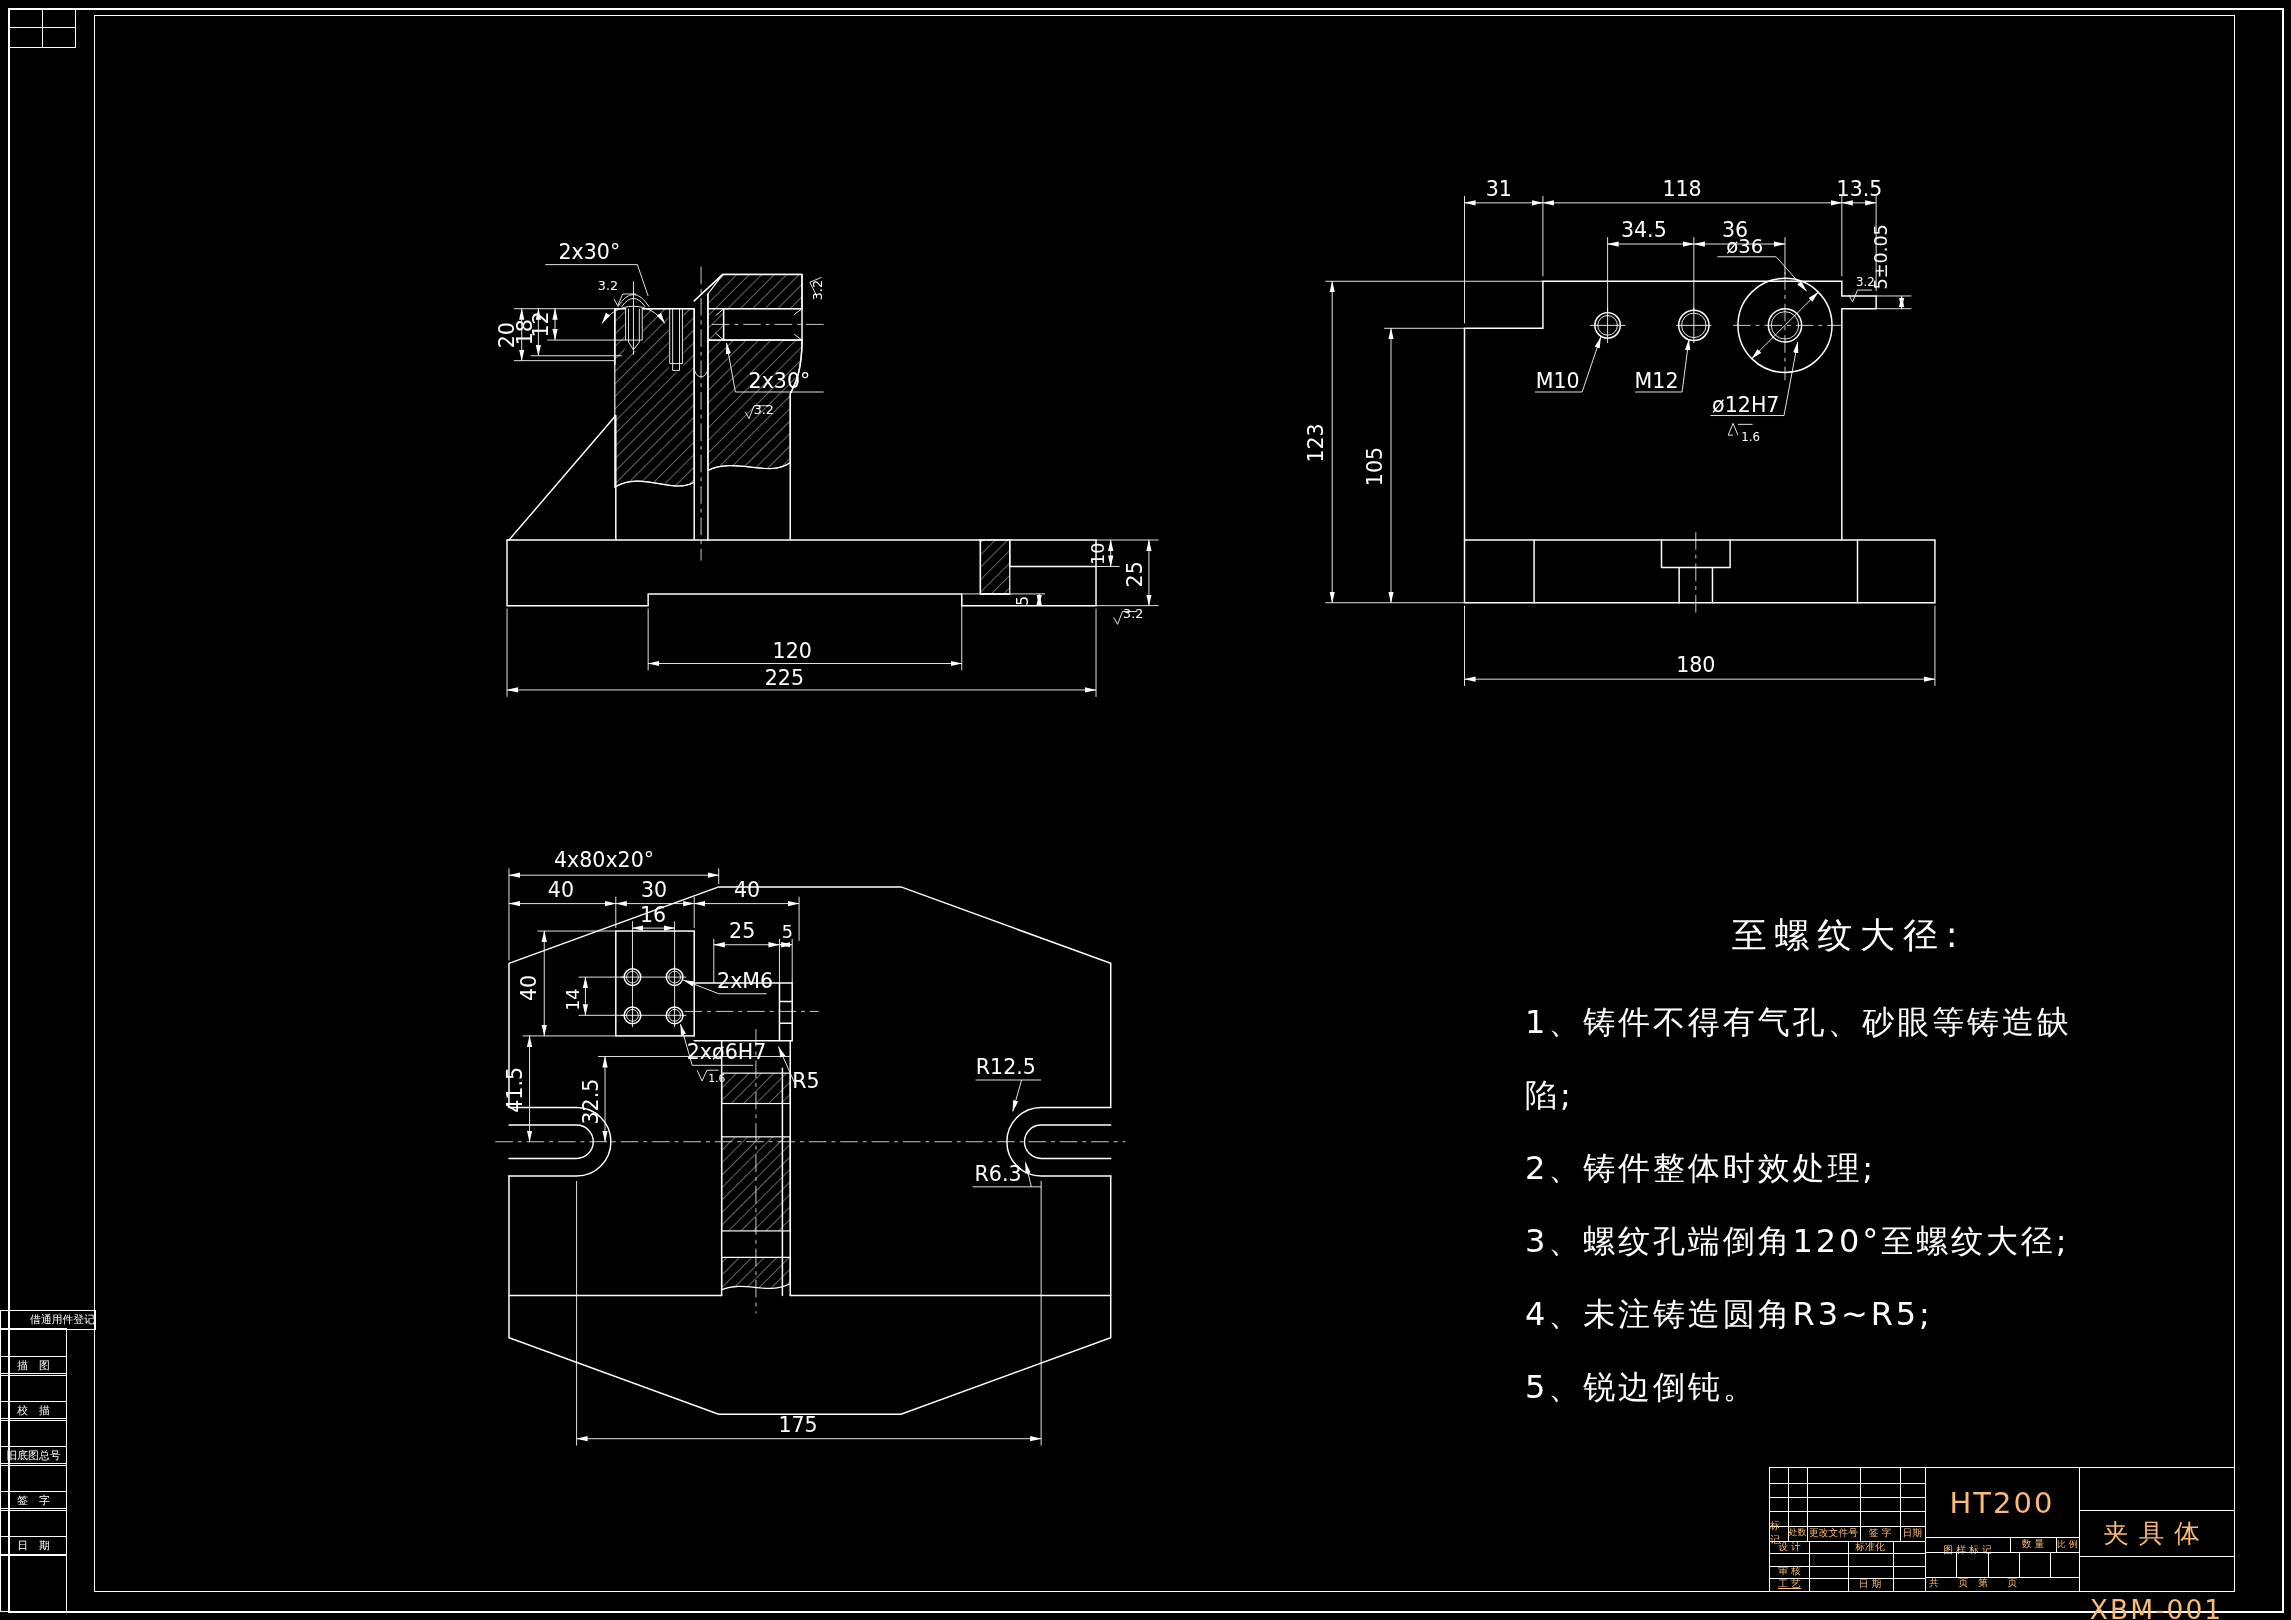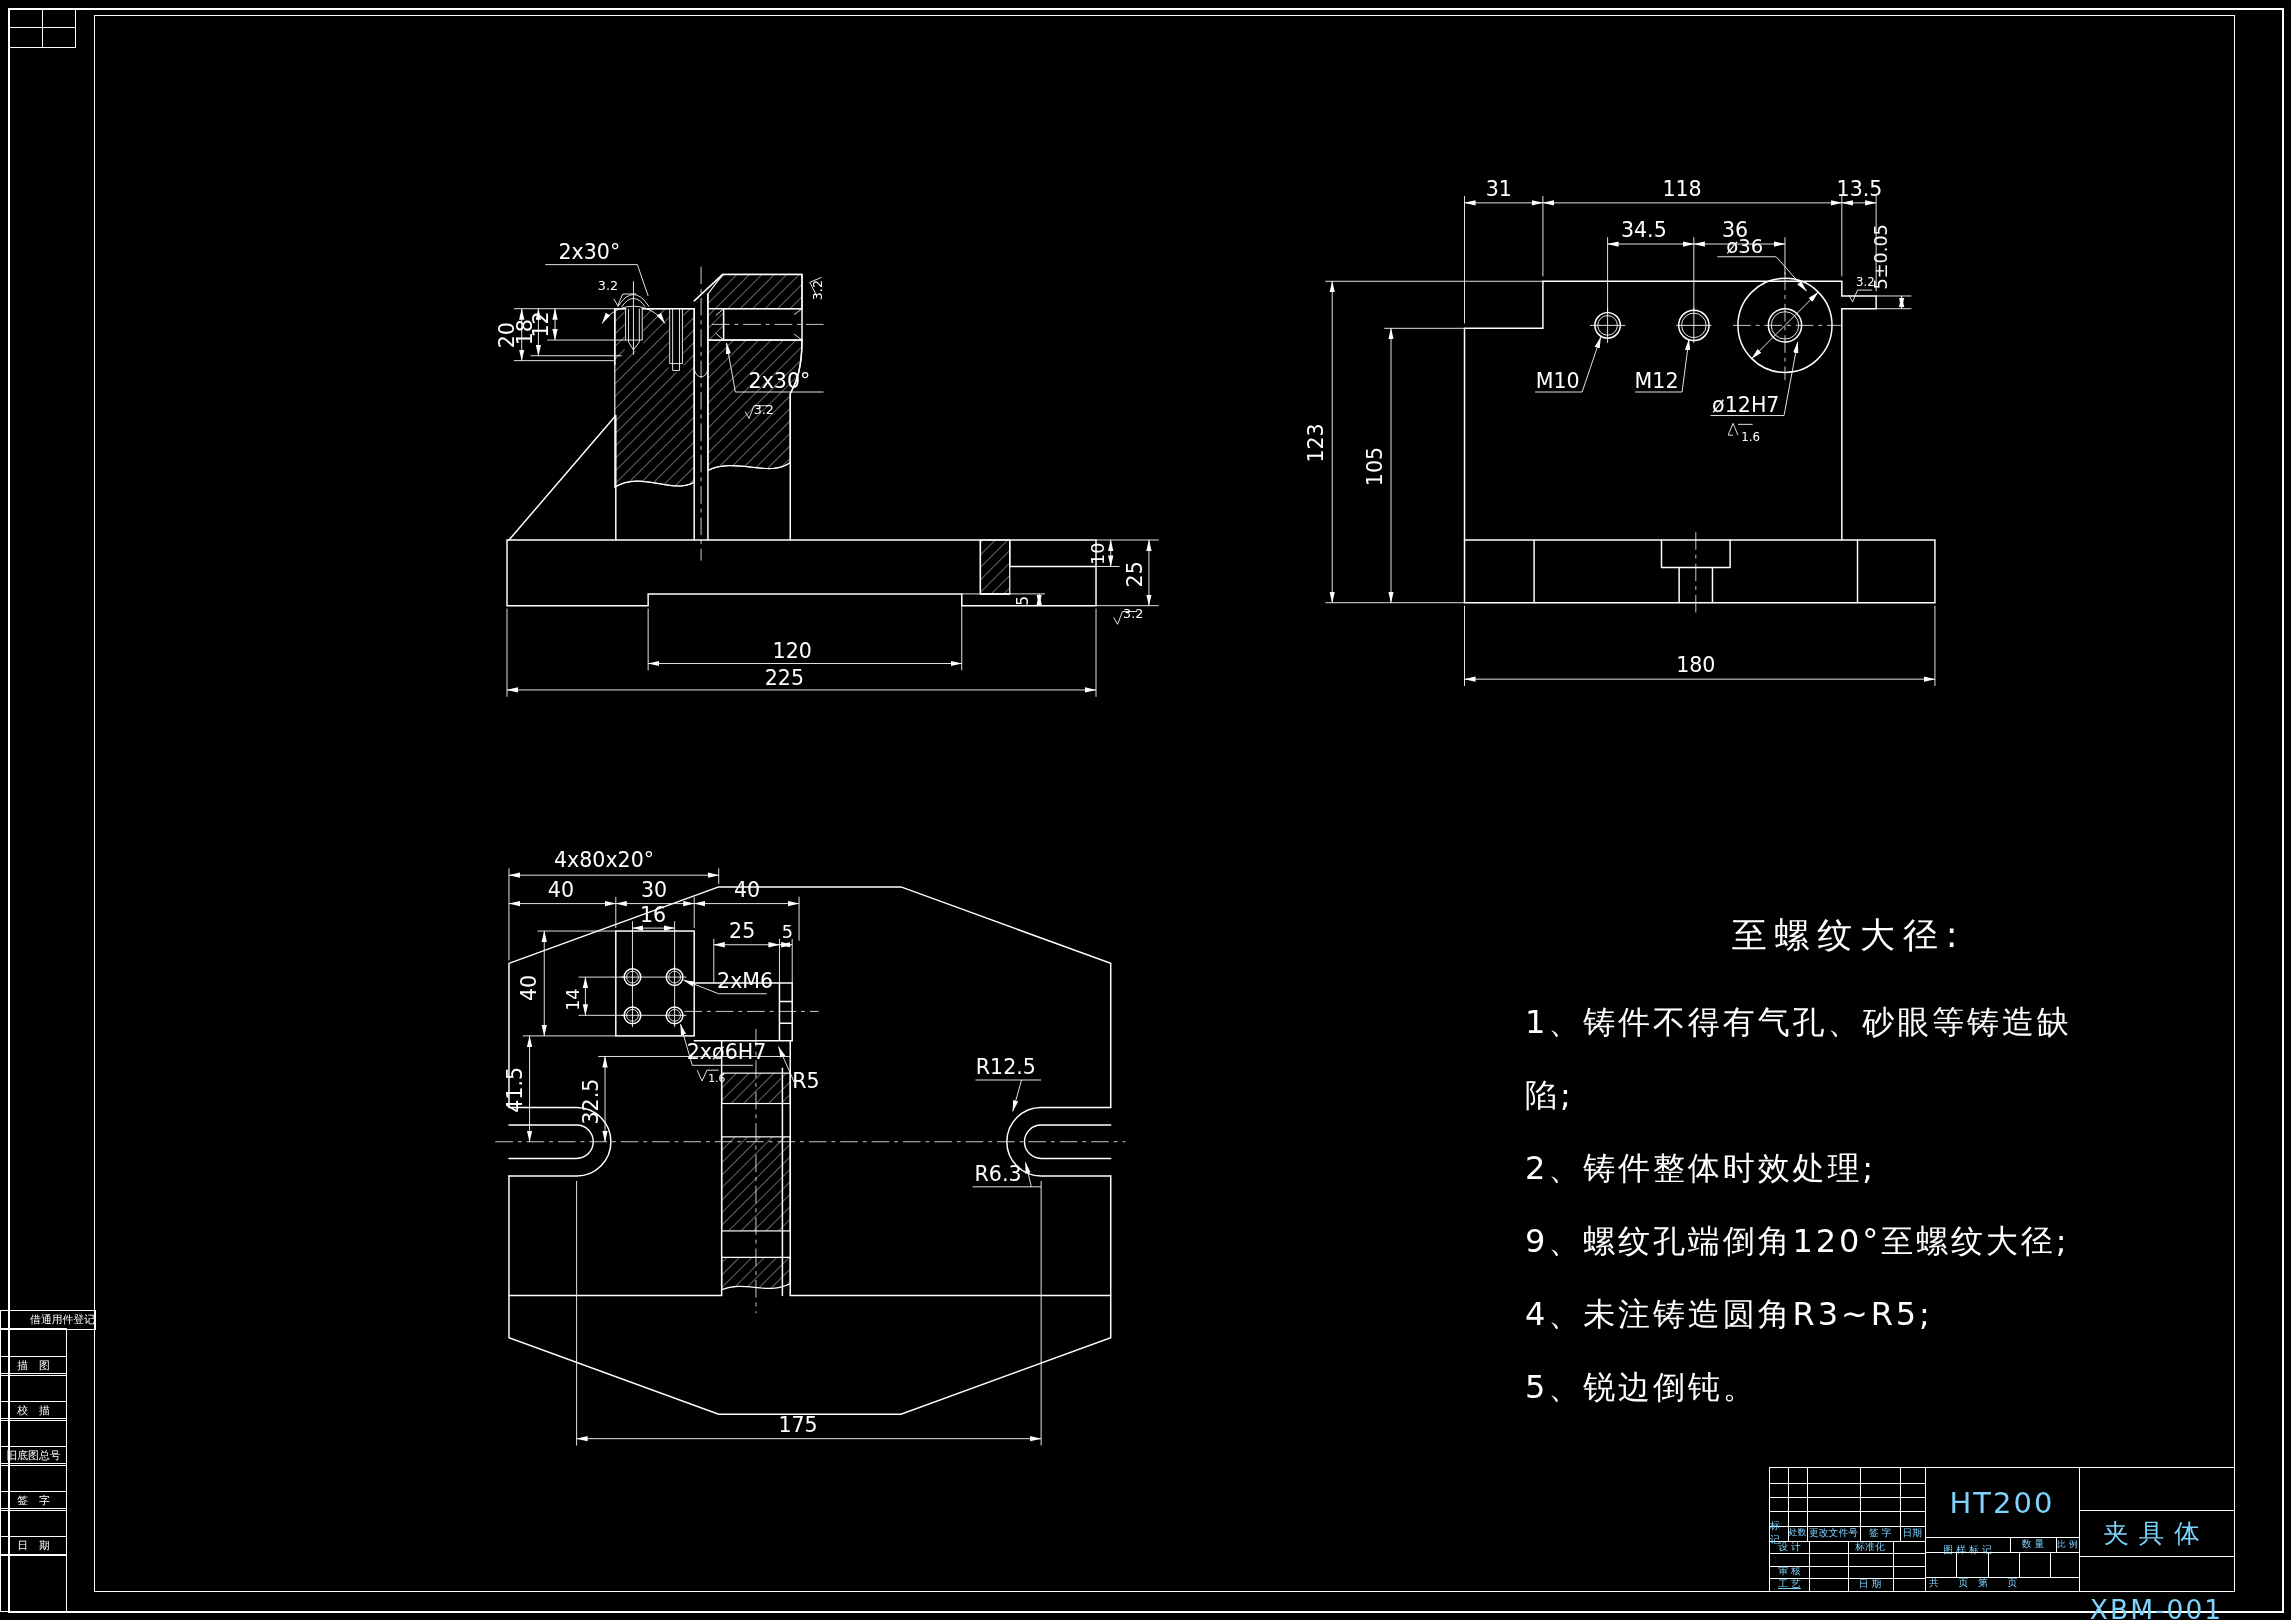--- a/index.html
+++ b/index.html
@@ -10,21 +10,21 @@
   .t{stroke:#fff;stroke-width:0.9;fill:none;}
   .d{stroke:#fff;stroke-width:0.9;fill:none;}
   .dm{stroke:#fff;stroke-width:0.9;fill:none;marker-start:url(#ar);marker-end:url(#ar);}
   .me{stroke:#fff;stroke-width:0.9;fill:none;marker-end:url(#ar);}
   .c{stroke:#fff;stroke-width:0.8;fill:none;stroke-dasharray:18 5 4 5;}
   .h{fill:url(#hp);stroke:#fff;stroke-width:1.2;}
   .blk{fill:#000;stroke:none;}
   .lb{fill:#fff;font-family:"DejaVu Sans",sans-serif;}
   .frame{position:absolute;border:2px solid #fff;}
   .iframe{position:absolute;border:1px solid #fff;}
-  .cell{position:absolute;color:#7dd3fc;display:flex;align-items:center;justify-content:center;}
+  .cell{position:absolute;color:#fdba74;display:flex;align-items:center;justify-content:center;}
   .vl{position:absolute;width:1px;background:#fff;}
   .hl{position:absolute;height:1px;background:#fff;}
   .mbox{position:absolute;left:0;width:65px;border:1px solid #fff;color:#fff;
     display:flex;align-items:center;justify-content:center;font-size:10.8px;}
   .tech{position:absolute;color:#fff;}
   .tech .tt{text-align:center;font-size:35px;letter-spacing:7.8px;}
   .tech .ln{font-size:32px;letter-spacing:2.9px;height:73px;display:flex;align-items:center;}
 </style>
 </head>
 <body>
@@ -282,21 +282,21 @@
     <div class="mbox" style="top:1536px;height:17.6px;">日　期</div>
     <div class="mbox" style="top:1554px;height:56px;"></div>
   </div>
 
   <div class="tech" style="left:1525px;top:912px;width:647px;">
     <div class="tt">至螺纹大径:</div>
     <div style="height:27.4px;"></div>
     <div class="ln">1、铸件不得有气孔、砂眼等铸造缺</div>
     <div class="ln">陷;</div>
     <div class="ln">2、铸件整体时效处理;</div>
-    <div class="ln">9、螺纹孔端倒角120°至螺纹大径;</div>
+    <div class="ln">3、螺纹孔端倒角120°至螺纹大径;</div>
     <div class="ln">4、未注铸造圆角R3~R5;</div>
     <div class="ln">5、锐边倒钝。</div>
   </div>
 
   <div class="iframe" style="left:1769px;top:1467px;width:464px;height:123px;">
 
     <div class="vl" style="left:155px;top:0;height:123px;"></div>
     <div class="vl" style="left:309px;top:0;height:123px;"></div>
 
     <div class="hl" style="left:0;top:14.7px;width:155px;"></div>

